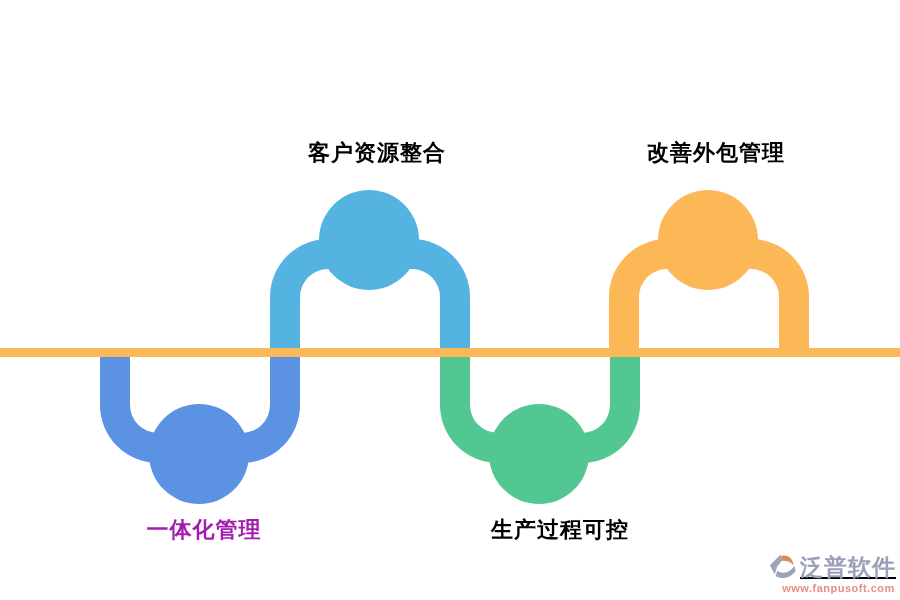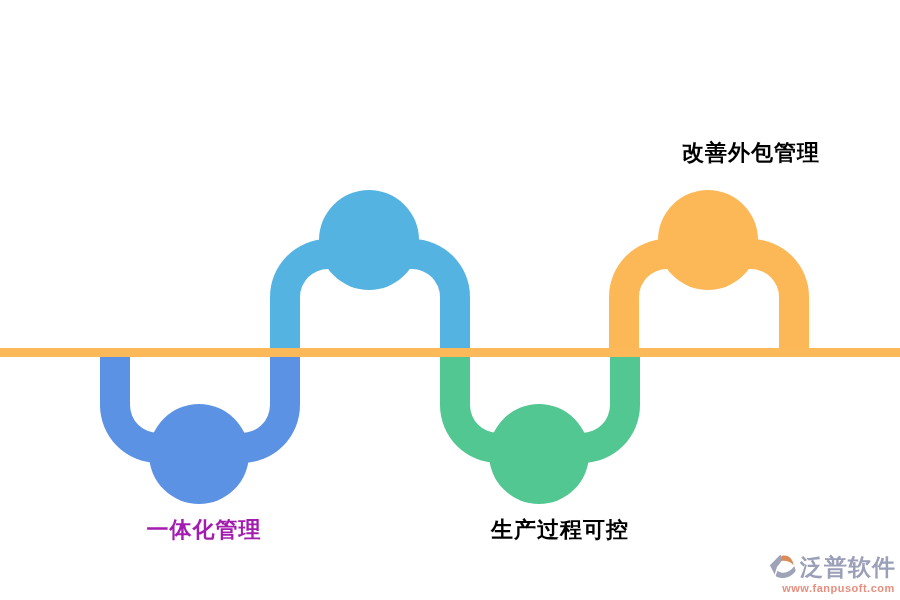--- a/index.html
+++ b/index.html
@@ -68,36 +68,37 @@
     transform: translateX(-50%);
     font-size: 22px;
     font-weight: bold;
     letter-spacing: 1px;
     white-space: nowrap;
     z-index: 4;
   }
   .l1 { left: 204px; top: 515px; }
   .l2 { left: 377px; top: 138px; }
   .l3 { left: 553px; top: 515px; margin-left: 7px; }
-  .l4 { left: 716px; top: 138px; margin-left: 35px; }
+  .l4 { left: 716px; top: 138px; }
 
   
   .watermark {
     position: absolute;
     right: 4px; bottom: 6px;
     z-index: 5;
     display: flex;
     flex-direction: column;
     align-items: center;
     line-height: 1;
   }
   .wm-row {
     display: flex;
     align-items: center;
     gap: 1px;
+    text-decoration: underline;
   }
   .wm-logo { display: block; }
   .wm-brand {
     font-size: 23px;
     font-weight: bold;
     letter-spacing: 1px;
     white-space: nowrap;
   }
   .wm-url {
     font-size: 11px;
@@ -118,20 +119,21 @@
   <div class="u u-up u4" data-bind-style="borderColor:diagram.nodes.3.color" style="border-color: rgb(252, 184, 87);"></div>
 
   <div class="node-circle c1" data-bind-style="background:diagram.nodes.0.color" style="background: rgb(92, 146, 227);"></div>
   <div class="node-circle c2" data-bind-style="background:diagram.nodes.1.color" style="background: rgb(85, 179, 226);"></div>
   <div class="node-circle c3" data-bind-style="background:diagram.nodes.2.color" style="background: rgb(82, 199, 146);"></div>
   <div class="node-circle c4" data-bind-style="background:diagram.nodes.3.color" style="background: rgb(252, 184, 87);"></div>
 
   <div class="baseline" data-bind-style="background:diagram.baseline_color" style="background: rgb(251, 185, 90);"></div>
 
   <div class="node-label l1" data-bind="diagram.nodes.0.label" data-bind-style="color:diagram.label_color" style="color: #a21caf;">一体化管理</div>
+  <div class="node-label l2" data-bind="diagram.nodes.1.label" data-bind-style="color:diagram.label_color" style="color: rgb(0, 0, 0);">客户资源整合</div>
   <div class="node-label l3" data-bind="diagram.nodes.2.label" data-bind-style="color:diagram.label_color" style="color: rgb(0, 0, 0);">生产过程可控</div>
   <div class="node-label l4" data-bind="diagram.nodes.3.label" data-bind-style="color:diagram.label_color" style="color: rgb(0, 0, 0);">改善外包管理</div>
 
   <div class="watermark">
     <div class="wm-row">
       <svg class="wm-logo" width="30" height="30" viewBox="0 0 32 32" aria-hidden="true">
         <path data-bind-style="fill:watermark.logo_gray" d="M1 14 L12 3 L15.5 7 L8.5 16 L6 24 Z" style="fill: rgb(159, 163, 184);"></path>
         <path data-bind-style="fill:watermark.logo_orange" d="M14 4 C21 2.5 26 8 26 14 C22.5 10 18.5 9 13 9.5 Z" style="fill: rgb(220, 138, 88);"></path>
         <path data-bind-style="fill:watermark.logo_gray" d="M9 20 C15 24.5 22 22 27 15 L28.5 20 C23 28.5 13 29.5 7 25.5 Z" style="fill: rgb(159, 163, 184);"></path>
       </svg>

